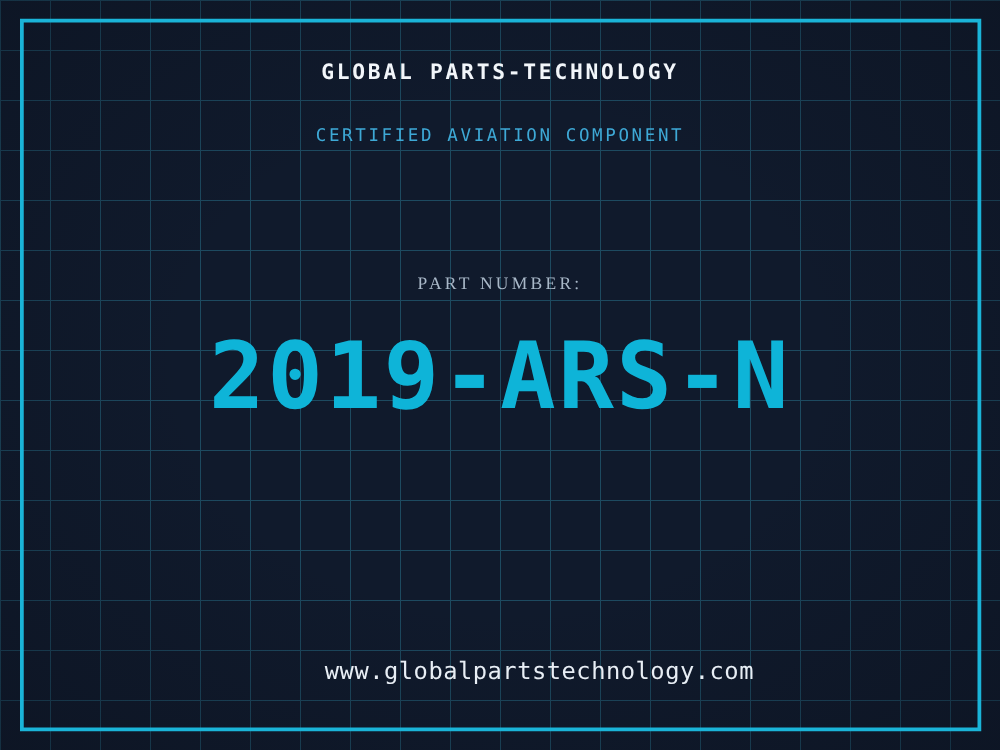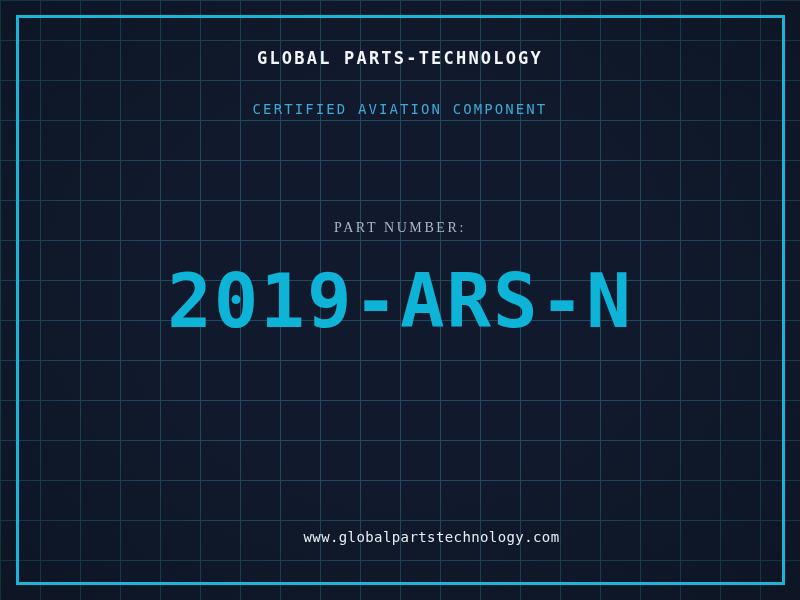--- a/index.html
+++ b/index.html
@@ -105,21 +105,21 @@
     line-height: 74px;
     white-space: nowrap;
   }
 
   .footer {
     position: absolute;
     left: 16px;
     right: 0;
     top: 529px;
     color: #e8eef5;
-    font-size: 14px;
+    font-size: 19px;
     letter-spacing: 0.4px;
     line-height: 17px;
     white-space: nowrap;
     padding-left: 47px;
   }
 </style>
 </head>
 <body>
 
 <div id="card">

